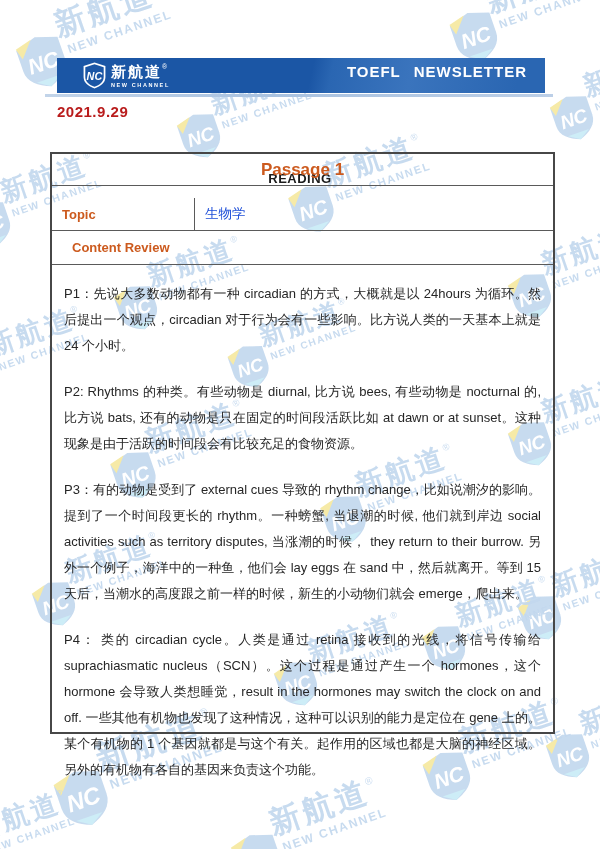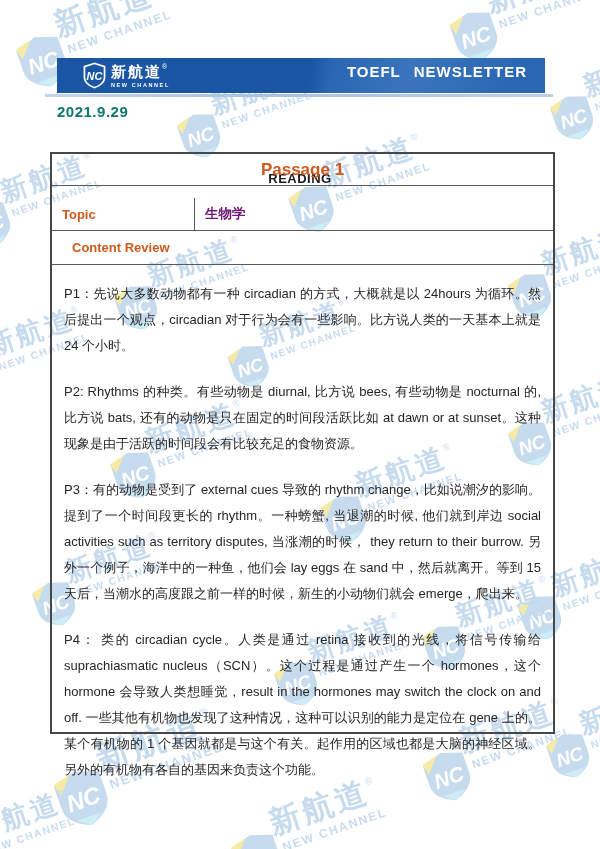--- a/index.html
+++ b/index.html
@@ -49,21 +49,21 @@
     word-spacing:8px;
   }
   #accent-strip{
     position:absolute;left:45px;top:94px;width:508px;height:3px;z-index:2;
     background:linear-gradient(90deg,#c2d4e9 0%,#a9c2e0 45%,#bccfe7 100%);
   }
 
   
   #date{
     position:absolute;left:57px;top:103px;z-index:2;
-    color:#0f766e;font-size:15px;font-weight:bold;letter-spacing:.5px;
+    color:#b91c1c;font-size:15px;font-weight:bold;letter-spacing:.5px;
   }
   #section-title{
     position:absolute;left:0;top:131px;width:100%;text-align:center;z-index:2;
     color:#1c1c1c;font-size:13px;font-weight:bold;letter-spacing:.5px;margin-top:40px;
   }
 
   
   #doc-table{
     position:absolute;left:50px;top:152px;width:501px;z-index:2;
     border:2px solid #474747;background:transparent;
@@ -73,21 +73,21 @@
     height:31px;display:flex;align-items:center;justify-content:center;
     color:#cc5a1e;font-size:17px;font-weight:bold;
   }
   .row-topic{height:32px;display:flex;margin-top:12px;}
   .cell-topic-label{
     width:132px;border-right:1px solid #5a5a5a;display:flex;align-items:center;
     padding-left:10px;color:#cc5a1e;font-size:13px;font-weight:bold;
   }
   .cell-topic-value{
     flex:1;display:flex;align-items:center;padding-left:10px;
-    color:#701a75;font-size:13.5px;font-weight:bold;
+    color:#1d4ed8;font-size:13.5px;font-weight:normal;
   }
   .row-content-review{
     height:33px;display:flex;align-items:center;padding-left:20px;
     color:#cc5a1e;font-size:13px;font-weight:bold;
   }
   .row-body{height:467px;padding:16px 12px 0 12px;box-sizing:border-box;border-bottom:none;}
   .para{
     color:#262626;font-size:13px;line-height:26px;text-align:justify;
     margin:0 0 20px 0;
   }

